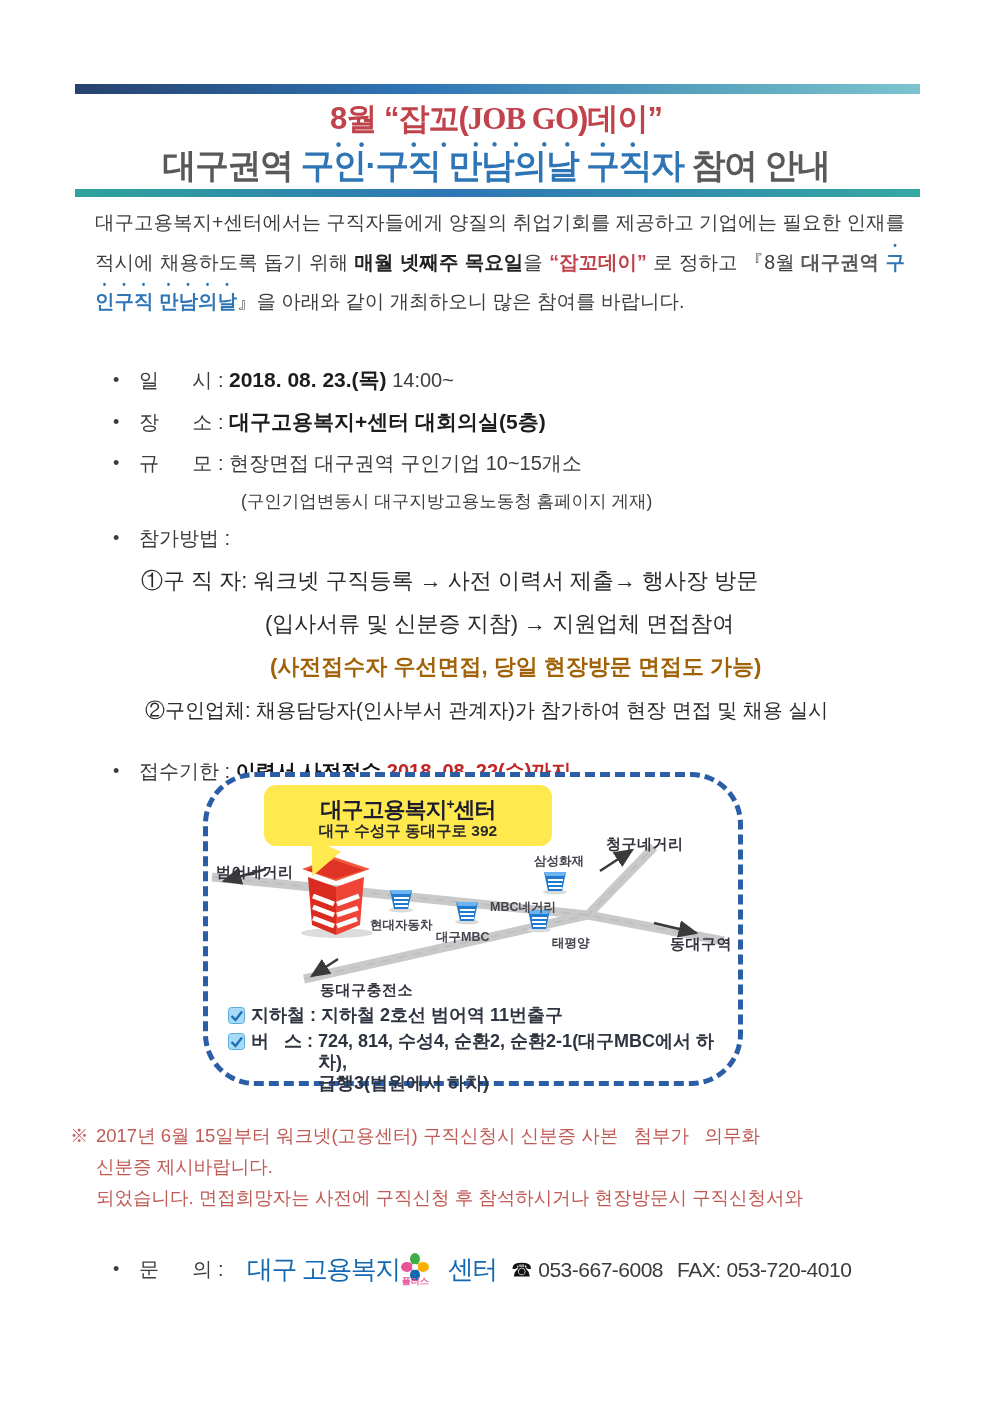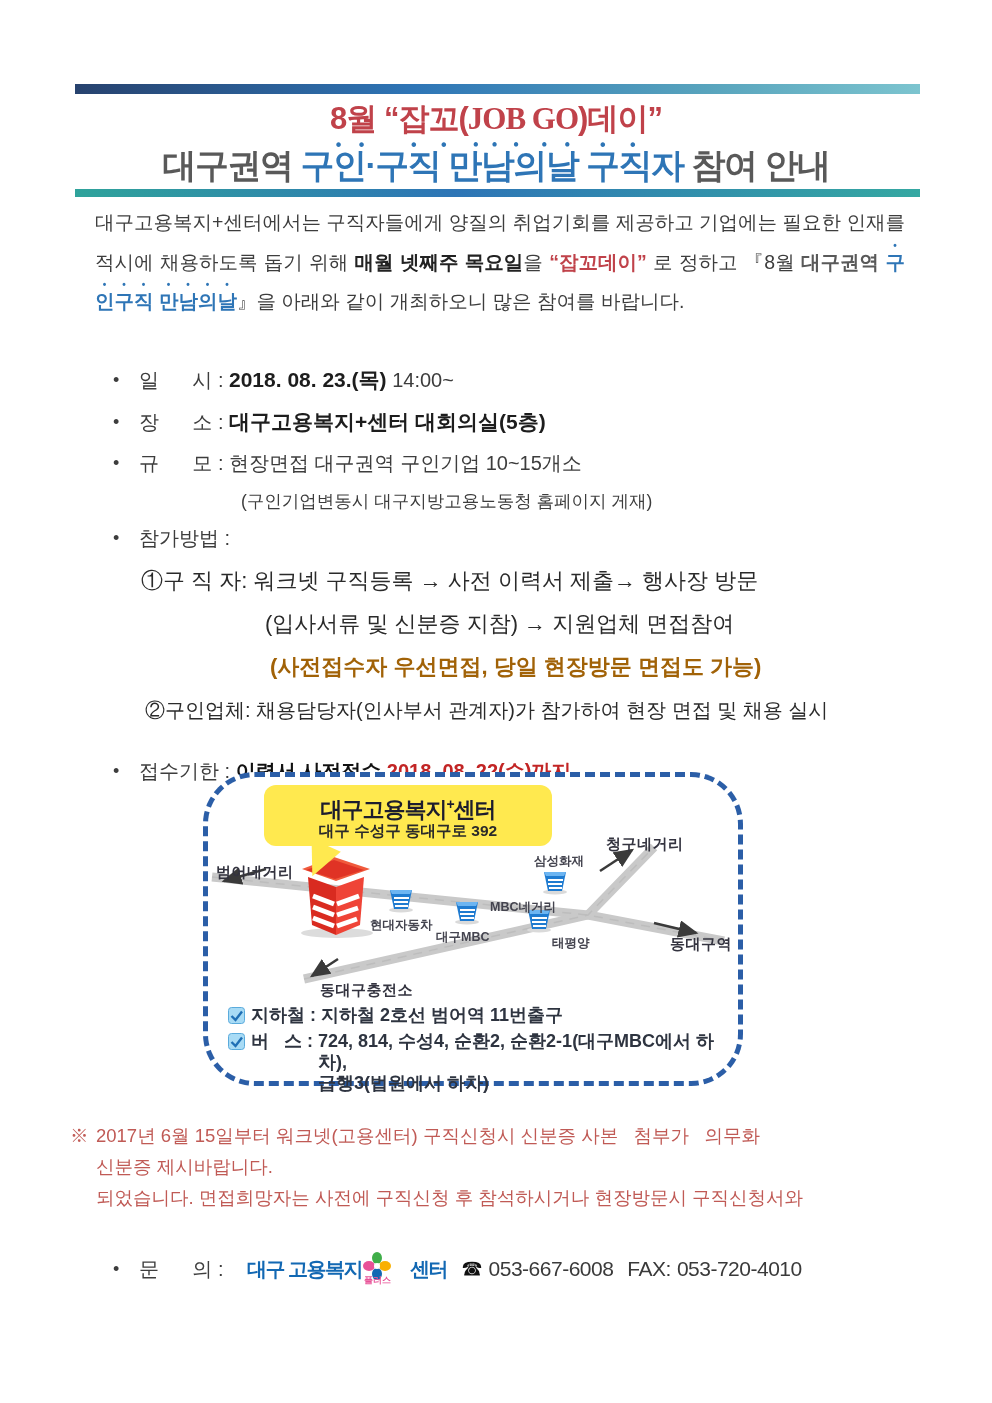--- a/index.html
+++ b/index.html
@@ -100,21 +100,21 @@
   .notice .lines { padding-left:26px; }
   .notice .lines span { display:block; white-space:pre-wrap; }
 
   
   .contact {
     position:absolute; left:113px; top:1252px; width:800px;
     display:flex; align-items:center; font-size:20px; color:#3d3d3d;
   }
   .contact .sep { white-space:pre; }
   .logo-unit { display:inline-flex; align-items:center; margin:0 6px 0 2px; }
-  .logo-txt { color:#1268b3; font-weight:bold; font-size:20px; letter-spacing:-1.5px;padding-left:16px; }
+  .logo-txt { color:#1268b3; font-weight:normal; font-size:26px; letter-spacing:-1.5px;padding-left:16px; }
   .clover-wrap { position:relative; width:30px; height:34px; margin:0 1px; }
   .clover-wrap .sub { position:absolute; left:1px; bottom:-1px; font-size:9px; font-weight:bold; color:#e85298; }
   .phone-part { display:inline-flex; align-items:center; color:#3a3a3a; font-size:21px; letter-spacing:-0.5px; }
   .phone-part .ph-icon { font-size:22px; color:#111; margin:0 6px 0 8px; }
   .phone-part .fax-lab { margin-left:14px; }
   .phone-part .num { margin-left:6px; }
 </style>
 </head>
 <body>
 

